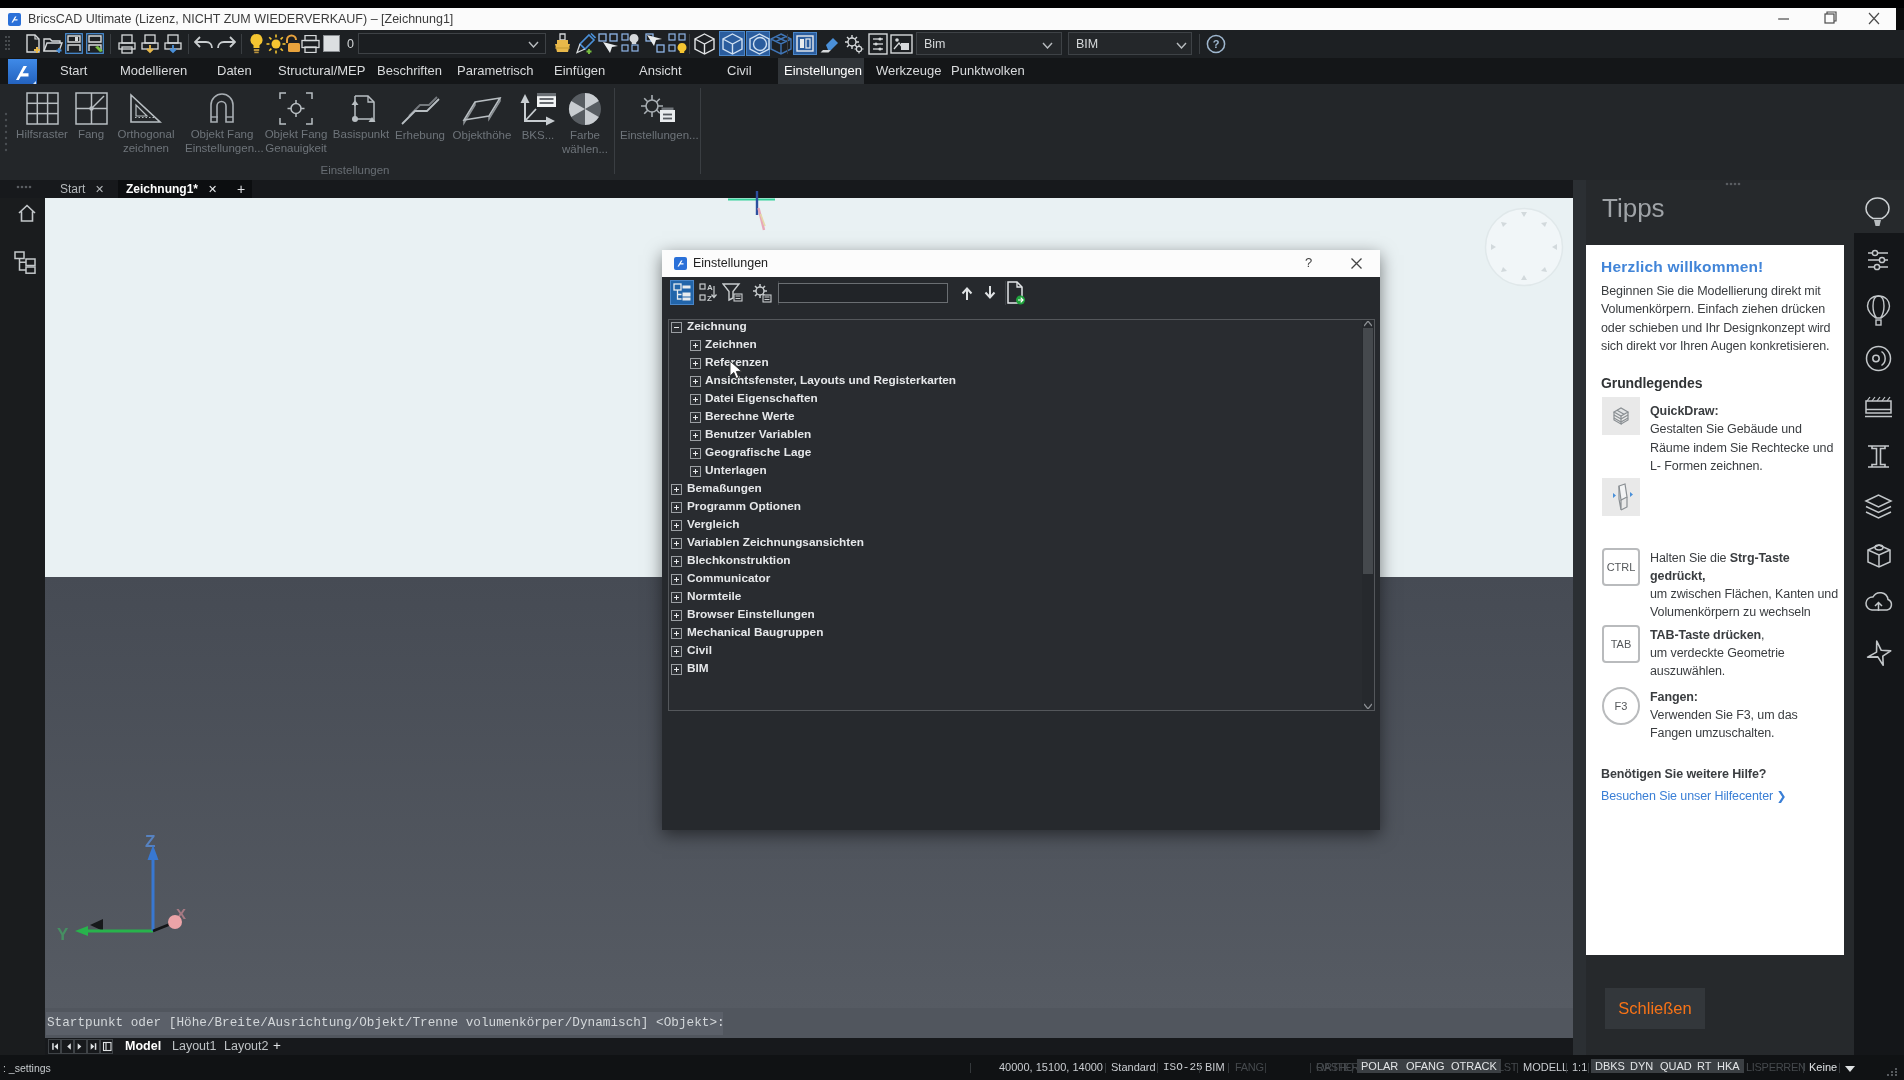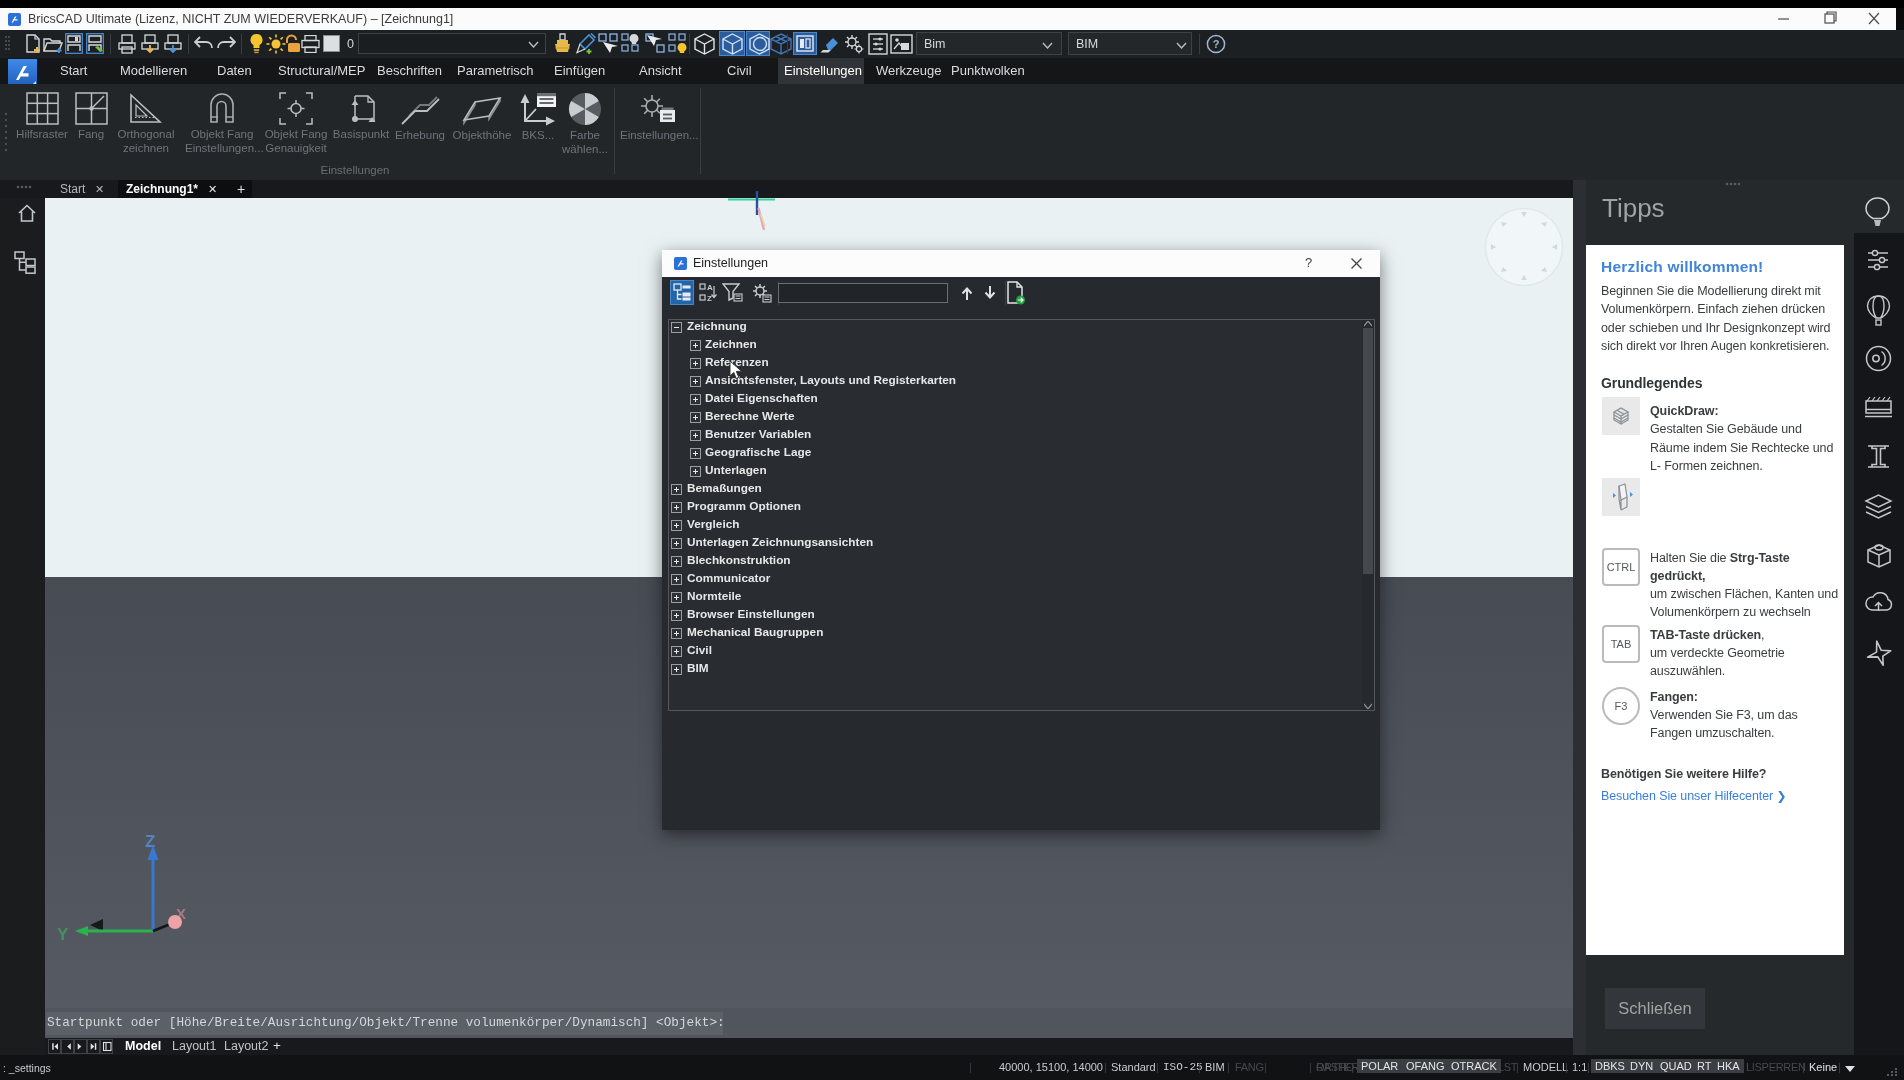--- a/index.html
+++ b/index.html
@@ -575,21 +575,21 @@
       <div class="cardtxt" style="left:64px;top:304px;line-height:18px;">Halten Sie die <b>Strg-Taste</b><br><b>gedrückt,</b><br>um zwischen Flächen, Kanten und<br>Volumenkörpern zu wechseln</div>
 
       <div class="kbox" style="top:380px;">TAB</div>
       <div class="cardtxt" style="left:64px;top:381px;line-height:18px;"><b>TAB-Taste drücken</b>,<br>um verdeckte Geometrie<br>auszuwählen.</div>
 
       <div class="kbox" style="top:442px;border-radius:19px;">F3</div>
       <div class="cardtxt" style="left:64px;top:443px;line-height:18px;"><b>Fangen:</b><br>Verwenden Sie F3, um das<br>Fangen umzuschalten.</div>
       <div class="cardtxt" style="left:15px;top:522px;font-weight:bold;">Benötigen Sie weitere Hilfe?</div>
       <div class="cardtxt" style="left:15px;top:544px;color:#3a7fd6;">Besuchen Sie unser Hilfecenter <span style="font-size:12px;">❯</span></div>
     </div>
-    <div class="abs" style="left:19px;top:808px;width:100px;height:41px;background:#33373b;color:#a3a3a3;font-size:16.5px;display:flex;align-items:center;justify-content:center;">Schließen</div>
+    <div class="abs" style="left:19px;top:808px;width:100px;height:41px;background:#33373b;color:#f97316;font-size:16.5px;display:flex;align-items:center;justify-content:center;">Schließen</div>
   </div>
   <div class="abs" id="iconbar">
     <svg class="abs" style="left:10px;top:13px;" width="28" height="28" viewBox="0 0 28 28">
         <g fill="none" stroke="#c3c7ca" stroke-width="1.5">
           <line x1="4" y1="14" x2="24" y2="14"></line>
           <line x1="4" y1="14" x2="24" y2="14" transform="translate(0 -7)"></line>
           <line x1="4" y1="21" x2="24" y2="21"></line>
           <circle cx="11" cy="7" r="2.6" fill="#141619"></circle>
           <circle cx="18" cy="14" r="2.6" fill="#141619"></circle>
           <circle cx="13" cy="21" r="2.6" fill="#141619"></circle>
@@ -775,21 +775,21 @@
       <div class="trow" style="left:36px;top:125px;">Geografische Lage</div>
         <div class="tbox plus" style="left:21px;top:128px;"></div>
       <div class="trow" style="left:36px;top:143px;">Unterlagen</div>
         <div class="tbox plus" style="left:21px;top:146px;"></div>
       <div class="trow" style="left:18px;top:161px;">Bemaßungen</div>
         <div class="tbox plus" style="left:2px;top:164px;"></div>
       <div class="trow" style="left:18px;top:179px;">Programm Optionen</div>
         <div class="tbox plus" style="left:2px;top:182px;"></div>
       <div class="trow" style="left:18px;top:197px;">Vergleich</div>
         <div class="tbox plus" style="left:2px;top:200px;"></div>
-      <div class="trow" style="left:18px;top:215px;">Unterlagen Zeichnungsansichten</div>
+      <div class="trow" style="left:18px;top:215px;">Variablen Zeichnungsansichten</div>
         <div class="tbox plus" style="left:2px;top:218px;"></div>
       <div class="trow" style="left:18px;top:233px;">Blechkonstruktion</div>
         <div class="tbox plus" style="left:2px;top:236px;"></div>
       <div class="trow" style="left:18px;top:251px;">Communicator</div>
         <div class="tbox plus" style="left:2px;top:254px;"></div>
       <div class="trow" style="left:18px;top:269px;">Normteile</div>
         <div class="tbox plus" style="left:2px;top:272px;"></div>
       <div class="trow" style="left:18px;top:287px;">Browser Einstellungen</div>
         <div class="tbox plus" style="left:2px;top:290px;"></div>
       <div class="trow" style="left:18px;top:305px;">Mechanical Baugruppen</div>

